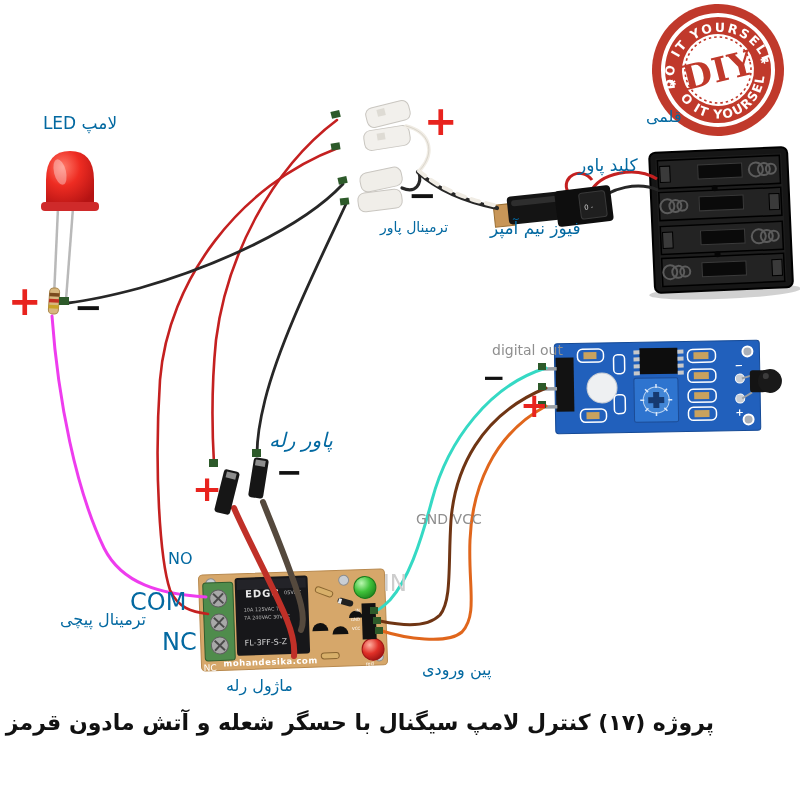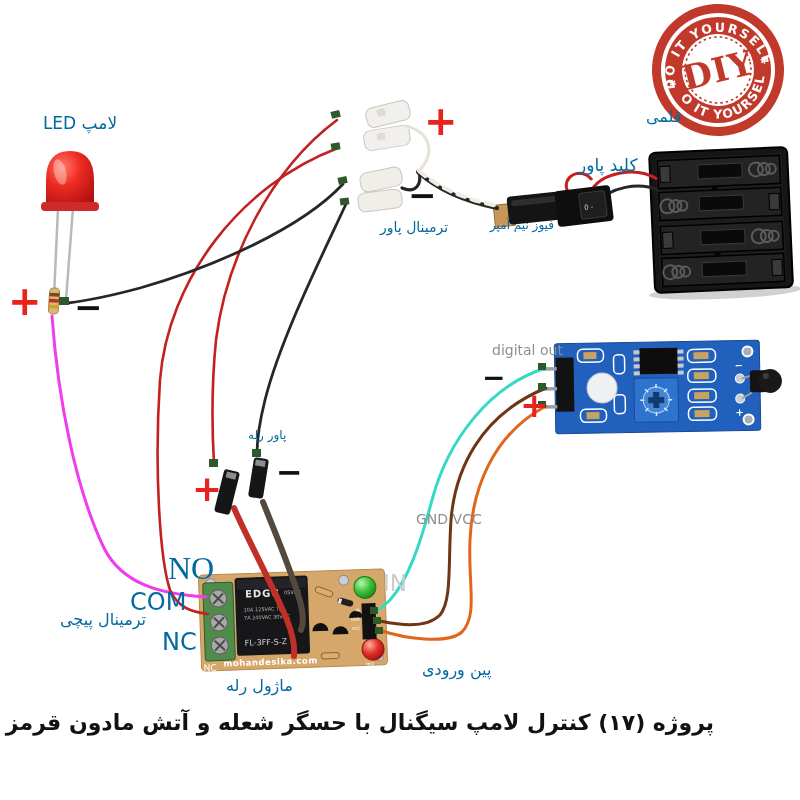--- a/index.html
+++ b/index.html
@@ -313,40 +313,40 @@
     <rect x="538" y="401" width="8" height="7"></rect>
     <rect x="370" y="607" width="8" height="7"></rect>
     <rect x="373" y="617" width="8" height="7"></rect>
     <rect x="375" y="627" width="8" height="7"></rect>
   </g>
 </svg>
 
 <div class="lbl fa" style="left:28px;top:114px;width:104px;text-align:center;font-size:17px;">لامپ LED</div>
 <div class="lbl fa" style="left:646px;top:108px;font-size:16px;text-align:center;">قلمی</div>
 <div class="lbl fa" style="left:578px;top:156px;font-size:17px;">کلید پاور</div>
-<div class="lbl fa" style="left:490px;top:219px;font-size:12px;">فیوز نیم آمپر</div>
+<div class="lbl fa" style="left:490px;top:219px;font-size:17px;">فیوز نیم آمپر</div>
 <div class="lbl fa" style="left:380px;top:219px;font-size:14px;">ترمینال پاور</div>
 
 <div class="lbl sign plus" style="left:424px;top:98px;font-size:40px;">+</div>
 <div class="lbl sign minus" style="left:408px;top:176px;font-size:34px;">−</div>
 
 <div class="lbl sign plus" style="left:8px;top:278px;font-size:40px;">+</div>
 <div class="lbl sign minus" style="left:74px;top:288px;font-size:34px;">−</div>
 
 <div class="lbl gray" style="left:492px;top:342px;font-size:14px;text-align:center;">digital out</div>
 <div class="lbl sign minus" style="left:482px;top:362px;font-size:28px;">−</div>
 <div class="lbl sign plus" style="left:520px;top:386px;font-size:34px;">+</div>
 
 <div class="lbl gray" style="left:416px;top:511px;font-size:14px;">GND VCC</div>
 
-<div class="lbl fa" style="left:248px;top:429px;font-size:12px;">پاور رله</div>
+<div class="lbl fa" style="left:269px;top:429px;font-size:20px;font-style:italic;">پاور رله</div>
 <div class="lbl sign plus" style="left:192px;top:468px;font-size:36px;">+</div>
 <div class="lbl sign minus" style="left:276px;top:454px;font-size:32px;">−</div>
 
-<div class="lbl" style="left:168px;top:550px;font-size:32px;font-family:Liberation Serif, serif;">NO</div>
+<div class="lbl" style="left:168px;top:550px;font-size:16px;">NO</div>
 <div class="lbl" style="left:130px;top:589px;font-size:24px;">COM</div>
 <div class="lbl" style="left:162px;top:629px;font-size:24px;">NC</div>
 <div class="lbl fa" style="left:60px;top:611px;font-size:16px;">ترمینال پیچی</div>
 
 <div class="lbl" style="left:383px;top:570px;font-size:23px;color:#cdcdcd;">IN</div>
 <div class="lbl fa" style="left:422px;top:637px;font-size:16px;margin-top:24px;">پین ورودی</div>
 <div class="lbl fa" style="left:226px;top:677px;font-size:16px;">ماژول رله</div>
 
 <div class="caption" style="top:710px;font-size:22px;color:#111;">پروژه (۱۷) کنترل لامپ سیگنال با حسگر شعله و آتش مادون قرمز</div>
 

